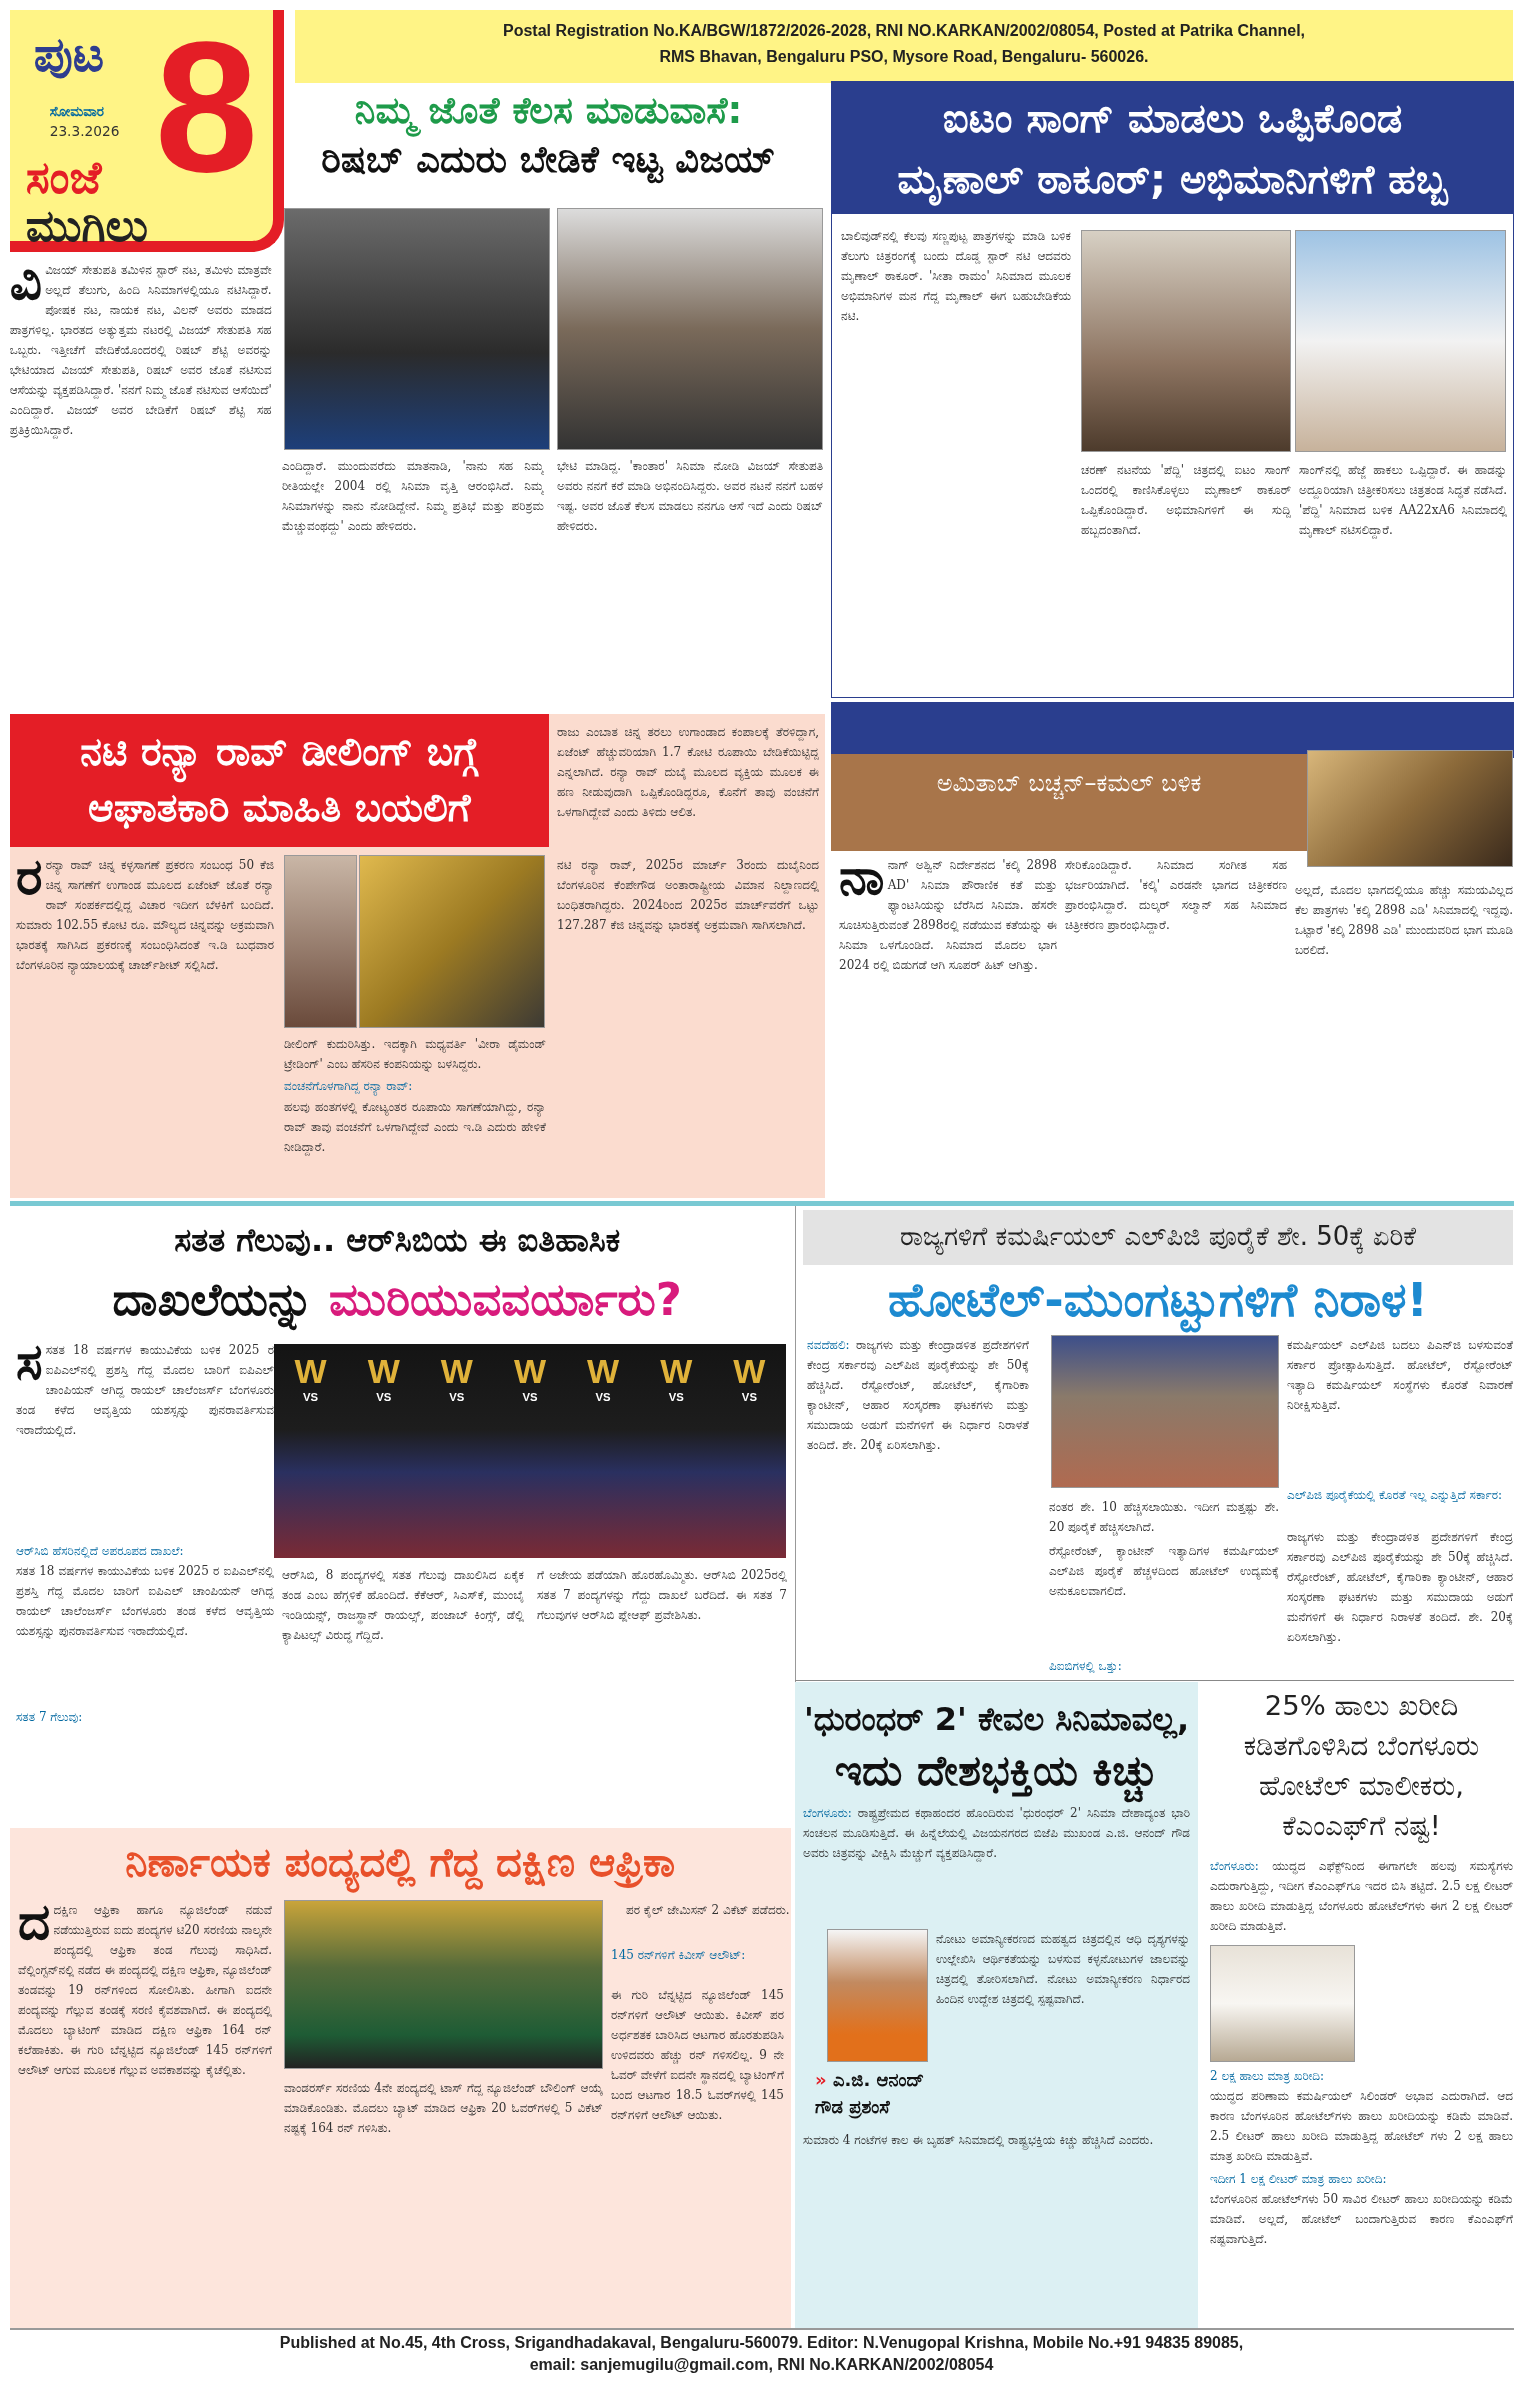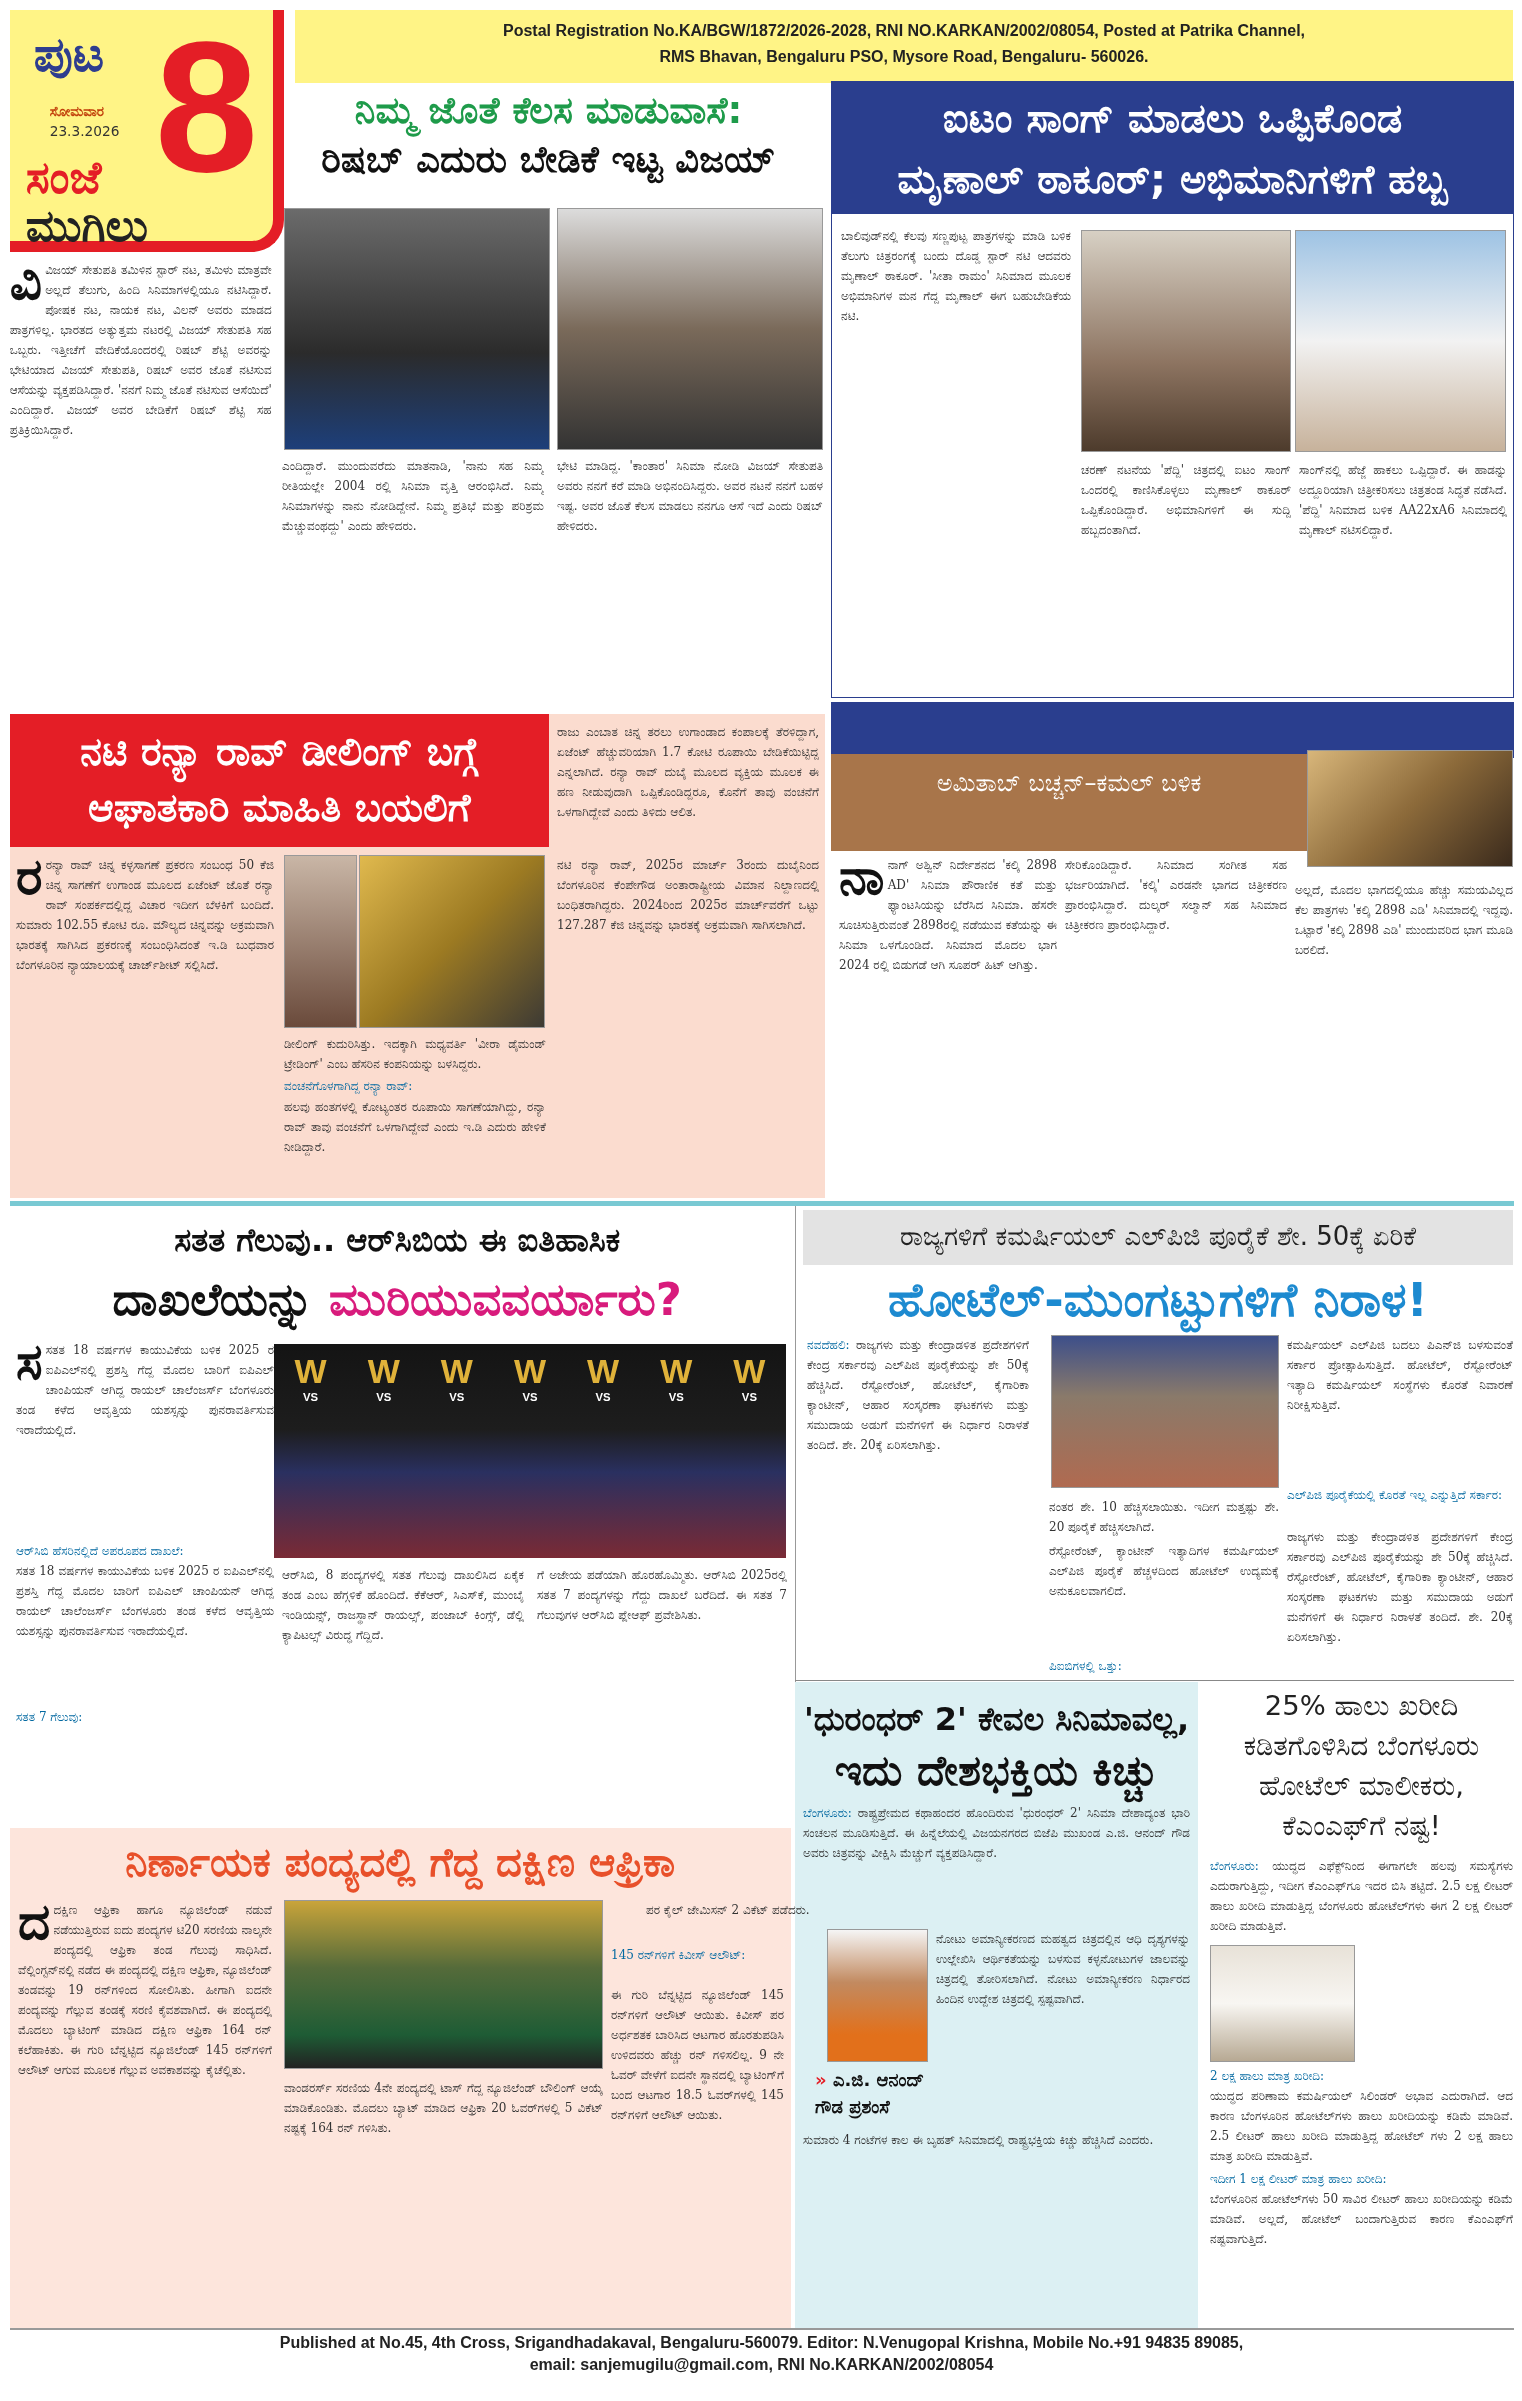--- a/index.html
+++ b/index.html
@@ -2,21 +2,21 @@
 <html style="font-size:13px"><head>
 <meta charset="utf-8">
 <style>
 *{box-sizing:border-box;margin:0;padding:0}
 body{width:1523px;height:2401px;background:#fff;font-family:"DejaVu Sans",sans-serif;position:relative;overflow:hidden;color:#222}
 .abs{position:absolute}
 .txt{font-family:"DejaVu Serif",serif;font-size:12px;line-height:20px;color:#333;text-align:justify;overflow:hidden}
 .masthead{left:9.7px;top:9.7px;width:274px;height:242px;background:#fff486;border-right:11.3px solid #e41e26;border-bottom:11.3px solid #e41e26;border-bottom-right-radius:32px}
 .puta{left:24px;top:16px;font-size:48px;color:#2e3d8f;font-weight:bold}
 .bignum{left:145px;top:-8px;font-size:186px;font-weight:bold;color:#e41e26;line-height:210px;font-family:"Liberation Sans",sans-serif}
-.day{left:40px;top:93px;font-size:13.7px;font-weight:bold;color:#c2410c}
+.day{left:40px;top:93px;font-size:13.7px;font-weight:bold;color:#0369a1}
 .date{left:40px;top:113px;font-size:13.7px;color:#333}
 .sanje{left:16px;top:141px;font-size:45px;font-weight:bold;color:#e41e26}
 .mugilu{left:16px;top:190px;font-size:44px;font-weight:bold;color:#222}
 .postal{left:295px;top:9.7px;width:1218px;height:73px;background:#fff486;font-family:"Liberation Sans",sans-serif;font-weight:bold;font-size:16px;text-align:center;padding-top:8px;line-height:26px;color:#222}
 .hl-green{left:274px;top:87px;width:549px;font-size:37px;font-weight:bold;color:#1e9b4a;line-height:48px;text-align:center}
 .hl-black{left:274px;top:136px;width:549px;font-size:37px;font-weight:bold;color:#111;line-height:48px;text-align:center}
 .bluebox{left:831px;top:81px;width:683px;height:133px;background:#2a3e8e}
 .bluebox .h{font-size:40px;font-weight:bold;color:#fff;text-align:center;line-height:61px;padding-top:6.5px}
 .photo{background:linear-gradient(160deg,#888,#444);border:0.8px solid #999}
 .redhl{left:9.7px;top:714px;width:539px;height:133px;background:#e41e26;color:#fff;font-size:39px;font-weight:bold;text-align:center;line-height:56px;padding-top:9.7px}
@@ -176,21 +176,21 @@
 <div class="abs txt" style="left:1210px;top:2189px;width:303px;height:137px">ಬೆಂಗಳೂರಿನ ಹೋಟೆಲ್‌ಗಳು 50 ಸಾವಿರ ಲೀಟರ್ ಹಾಲು ಖರೀದಿಯನ್ನು ಕಡಿಮೆ ಮಾಡಿವೆ. ಅಲ್ಲದೆ, ಹೋಟೆಲ್ ಬಂದಾಗುತ್ತಿರುವ ಕಾರಣ ಕೆಎಂಎಫ್‌ಗೆ ನಷ್ಟವಾಗುತ್ತಿದೆ.</div>
 
 <div class="abs sa-box">
   <div class="sa-hl">ನಿರ್ಣಾಯಕ ಪಂದ್ಯದಲ್ಲಿ ಗೆದ್ದ ದಕ್ಷಿಣ ಆಫ್ರಿಕಾ</div>
 </div>
 <div class="abs txt" style="left:18px;top:1900px;width:254px;height:424px">
   <span class="dropcap">ದ</span><span>ದಕ್ಷಿಣ ಆಫ್ರಿಕಾ ಹಾಗೂ ನ್ಯೂಜಿಲೆಂಡ್ ನಡುವೆ ನಡೆಯುತ್ತಿರುವ ಐದು ಪಂದ್ಯಗಳ ಟಿ20 ಸರಣಿಯ ನಾಲ್ಕನೇ ಪಂದ್ಯದಲ್ಲಿ ಆಫ್ರಿಕಾ ತಂಡ ಗೆಲುವು ಸಾಧಿಸಿದೆ. ವೆಲ್ಲಿಂಗ್ಟನ್‌ನಲ್ಲಿ ನಡೆದ ಈ ಪಂದ್ಯದಲ್ಲಿ ದಕ್ಷಿಣ ಆಫ್ರಿಕಾ, ನ್ಯೂಜಿಲೆಂಡ್ ತಂಡವನ್ನು 19 ರನ್‌ಗಳಿಂದ ಸೋಲಿಸಿತು. ಹೀಗಾಗಿ ಐದನೇ ಪಂದ್ಯವನ್ನು ಗೆಲ್ಲುವ ತಂಡಕ್ಕೆ ಸರಣಿ ಕೈವಶವಾಗಿದೆ. ಈ ಪಂದ್ಯದಲ್ಲಿ ಮೊದಲು ಬ್ಯಾಟಿಂಗ್ ಮಾಡಿದ ದಕ್ಷಿಣ ಆಫ್ರಿಕಾ 164 ರನ್ ಕಲೆಹಾಕಿತು. ಈ ಗುರಿ ಬೆನ್ನಟ್ಟಿದ ನ್ಯೂಜಿಲೆಂಡ್ 145 ರನ್‌ಗಳಿಗೆ ಆಲೌಟ್ ಆಗುವ ಮೂಲಕ ಗೆಲ್ಲುವ ಅವಕಾಶವನ್ನು ಕೈಚೆಲ್ಲಿತು.</span>
 </div>
 <div class="abs photo" style="left:284px;top:1900px;width:319px;height:169px;background:linear-gradient(180deg,#c9a43a,#556b3a 40%,#1e5c35 80%,#222)"></div>
 <div class="abs txt" style="left:284px;top:2078px;width:319px;height:246px">ವಾಂಡರರ್ಸ್ ಸರಣಿಯ 4ನೇ ಪಂದ್ಯದಲ್ಲಿ ಟಾಸ್ ಗೆದ್ದ ನ್ಯೂಜಿಲೆಂಡ್ ಬೌಲಿಂಗ್ ಆಯ್ಕೆ ಮಾಡಿಕೊಂಡಿತು. ಮೊದಲು ಬ್ಯಾಟ್ ಮಾಡಿದ ಆಫ್ರಿಕಾ 20 ಓವರ್‌ಗಳಲ್ಲಿ 5 ವಿಕೆಟ್ ನಷ್ಟಕ್ಕೆ 164 ರನ್ ಗಳಿಸಿತು.</div>
-<div class="abs txt" style="left:646px;top:1900px;width:173px;height:40px">ಪರ ಕೈಲ್ ಜೇಮಿಸನ್ 2 ವಿಕೆಟ್ ಪಡೆದರು.</div>
+<div class="abs txt" style="left:626px;top:1900px;width:173px;height:40px">ಪರ ಕೈಲ್ ಜೇಮಿಸನ್ 2 ವಿಕೆಟ್ ಪಡೆದರು.</div>
 <div class="abs txt subhead" style="left:611px;top:1945px;width:173px;height:40px">145 ರನ್‌ಗಳಿಗೆ ಕಿವೀಸ್ ಆಲೌಟ್:</div>
 <div class="abs txt" style="left:611px;top:1985px;width:173px;height:339px">ಈ ಗುರಿ ಬೆನ್ನಟ್ಟಿದ ನ್ಯೂಜಿಲೆಂಡ್ 145 ರನ್‌ಗಳಿಗೆ ಆಲೌಟ್ ಆಯಿತು. ಕಿವೀಸ್ ಪರ ಅರ್ಧಶತಕ ಬಾರಿಸಿದ ಆಟಗಾರ ಹೊರತುಪಡಿಸಿ ಉಳಿದವರು ಹೆಚ್ಚು ರನ್ ಗಳಿಸಲಿಲ್ಲ. 9 ನೇ ಓವರ್ ವೇಳೆಗೆ ಐದನೇ ಸ್ಥಾನದಲ್ಲಿ ಬ್ಯಾಟಿಂಗ್‌ಗೆ ಬಂದ ಆಟಗಾರ 18.5 ಓವರ್‌ಗಳಲ್ಲಿ 145 ರನ್‌ಗಳಿಗೆ ಆಲೌಟ್ ಆಯಿತು.</div>
 
 <div class="abs" style="left:9.7px;top:2328px;width:1504px;height:1.6px;background:#999"></div>
 <div class="abs footer">
   <div>Published at No.45, 4th Cross, Srigandhadakaval, Bengaluru-560079. Editor: N.Venugopal Krishna, Mobile No.+91 94835 89085,</div>
   <div>email: sanjemugilu@gmail.com, RNI No.KARKAN/2002/08054</div>
 </div>
 
 

